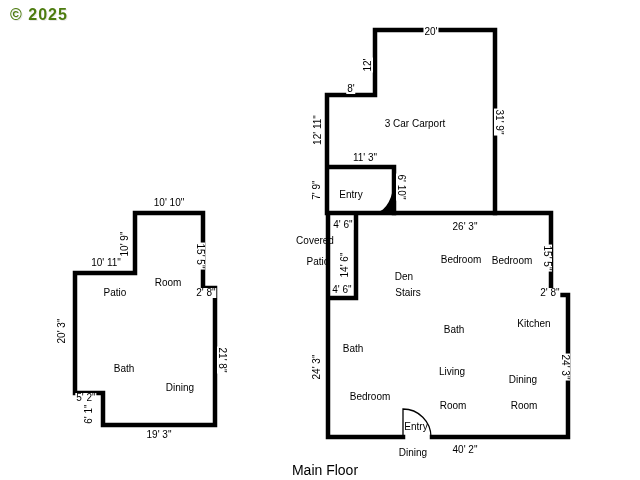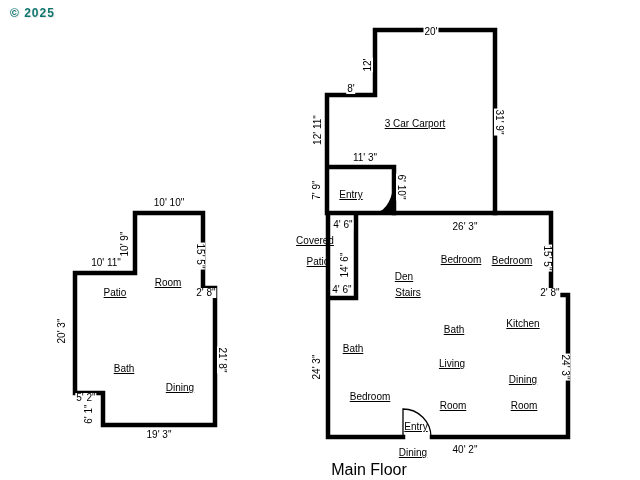--- a/index.html
+++ b/index.html
@@ -10,24 +10,24 @@
   svg.plan{position:absolute;left:0;top:0;}
   .wall{stroke:#000;stroke-width:4.5;fill:none;stroke-linecap:square;stroke-linejoin:miter;}
   .door{stroke:#000;stroke-width:1.3;fill:none;}
   .lbl{
     position:absolute;font-size:10px;line-height:1;white-space:nowrap;
     transform:translate(-50%,-50%);
   }
   .dim{background:#ffffff;padding:0 1px;}
   .vl{transform:translate(-50%,-50%) rotate(-90deg);}
   .vr{transform:translate(-50%,-50%) rotate(90deg);}
-  .room{background:transparent;text-decoration:underline;}
-  .title{font-size:16px;margin-left:44px;}
+  .room{background:transparent;}
+  .title{font-size:14px;}
   .wm{
-    font-size:12px;font-weight:bold;letter-spacing:1px;color:#0f766e;
+    font-size:16px;font-weight:bold;letter-spacing:1px;color:#4d7c0f;
     text-shadow:1px 1px 0 #e9e9e9;transform:none;
   }
 </style>
 </head>
 <body>
 
 <div class="canvas">
 
   <svg class="plan" width="640" height="480" viewBox="0 0 640 480">
 
@@ -82,24 +82,24 @@
   <div class="lbl dim" style="left:550px;top:293px">2' 8"</div>
   <div class="lbl dim vl" style="left:317px;top:367px">24' 3"</div>
   <div class="lbl dim vr" style="left:565px;top:367px">24' 3"</div>
   <div class="lbl dim" style="left:465px;top:450px">40' 2"</div>
 
   <div class="lbl room" style="left:404px;top:277px">Den</div>
   <div class="lbl room" style="left:461px;top:260px">Bedroom</div>
   <div class="lbl room" style="left:512px;top:261px">Bedroom</div>
   <div class="lbl room" style="left:408px;top:293px">Stairs</div>
   <div class="lbl room" style="left:454px;top:330px">Bath</div>
-  <div class="lbl room" style="left:523px;top:324px">Kitchen</div>
+  <div class="lbl room" style="left:534px;top:324px">Kitchen</div>
   <div class="lbl room" style="left:353px;top:349px">Bath</div>
   <div class="lbl room" style="left:370px;top:397px">Bedroom</div>
-  <div class="lbl room" style="left:452px;top:364px">Living</div>
+  <div class="lbl room" style="left:452px;top:372px">Living</div>
   <div class="lbl room" style="left:453px;top:406px">Room</div>
   <div class="lbl room" style="left:523px;top:380px">Dining</div>
   <div class="lbl room" style="left:524px;top:406px">Room</div>
   <div class="lbl room" style="left:416px;top:427px">Entry</div>
   <div class="lbl room" style="left:413px;top:453px">Dining</div>
 
   <div class="lbl title" style="left:325px;top:470px">Main Floor</div>
 
 </div>
 

